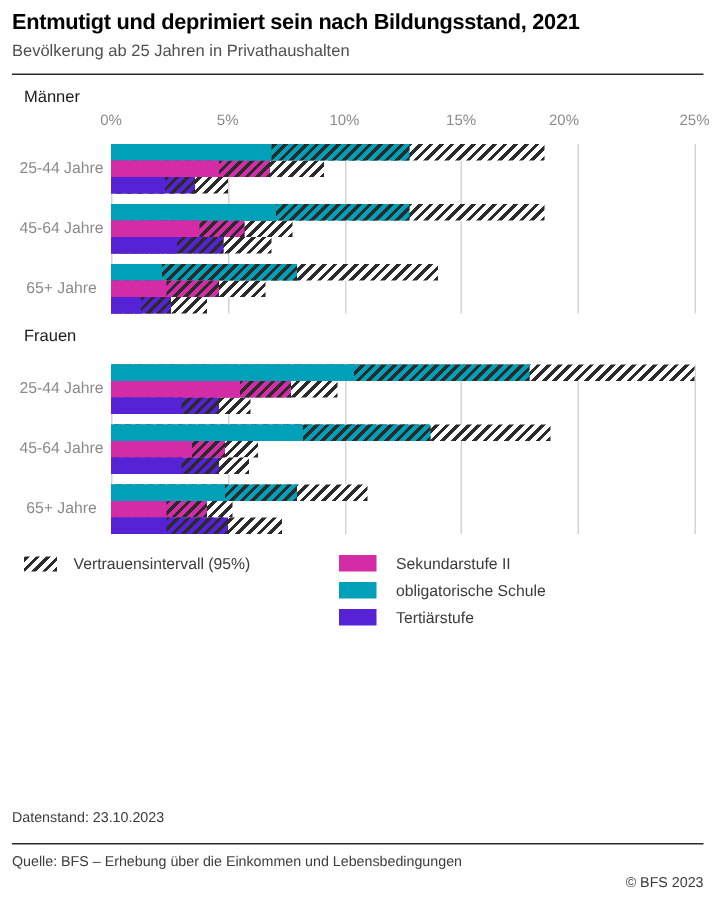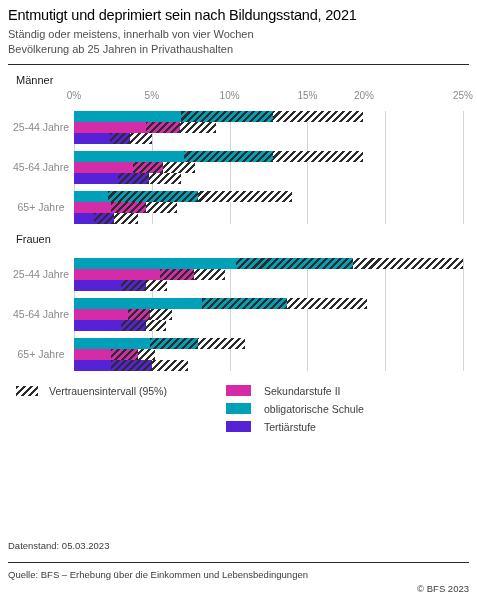--- a/index.html
+++ b/index.html
@@ -10,21 +10,21 @@
     background: #ffffff;
     font-family: "Liberation Sans", sans-serif;
     color: #1a1a1a;
     overflow: hidden;
   }
   .page { position: relative; width: 477px; height: 603px; padding: 0 8px; }
 
   
   .title {
     font-size: 14.5px;
-    font-weight: normal;
+    font-weight: bold;
     color: #000;
     letter-spacing: -0.2px;
     padding-top: 6px;
     line-height: 1.25;
   }
   .subtitle {
     font-size: 11px;
     color: #4f4f4f;
     line-height: 1.35;
     margin-top: 3px;
@@ -165,36 +165,35 @@
   }
 </style>
 </head>
 <body>
 
 <div class="page">
 
   <div>
     <div class="title">Entmutigt und deprimiert sein nach Bildungsstand, 2021</div>
     <div class="subtitle">
-      <div>Ständig oder meistens, innerhalb von vier Wochen</div>
       <div>Bevölkerung ab 25 Jahren in Privathaushalten</div>
     </div>
     <hr class="rule">
   </div>
 
   <div id="panels">
       <div>
         <div class="panel-title">Männer</div>
         <div class="plot">
           <div class="axis-row">
             <span class="axis-tick-label" style="left: 66px;">0%</span>
             <span class="axis-tick-label" style="left: 143.8px;">5%</span>
             <span class="axis-tick-label" style="left: 221.6px;">10%</span>
             <span class="axis-tick-label" style="left: 299.4px;">15%</span>
-            <span class="axis-tick-label" style="left: 356px; text-align: right;">20%</span>
+            <span class="axis-tick-label" style="left: 368px; text-align: right;">20%</span>
             <span class="axis-tick-label" style="left: 455px;">25%</span>
           </div>
           <div class="groups">
             <div class="grid-layer">
               <div class="gridline" style="left: 66px;"></div>
               <div class="gridline" style="left: 143.8px;"></div>
               <div class="gridline" style="left: 221.6px;"></div>
               <div class="gridline" style="left: 299.4px;"></div>
               <div class="gridline" style="left: 377.2px;"></div>
               <div class="gridline" style="left: 455px;"></div>
@@ -354,20 +353,20 @@
           <span class="legend-swatch" style="background: rgb(0, 160, 184);"></span>
           <span class="legend-label">obligatorische Schule</span>
         </div>
         <div class="legend-item">
           <span class="legend-swatch" style="background: rgb(85, 34, 214);"></span>
           <span class="legend-label">Tertiärstufe</span>
         </div>
       </div>
   </div>
 
-  <div class="datenstand">Datenstand: 05.03.2023</div>
+  <div class="datenstand">Datenstand: 23.10.2023</div>
   <hr class="footrule">
   <div class="source">
     <div>Quelle: BFS – Erhebung über die Einkommen und Lebensbedingungen</div>
   </div>
   <div class="copyright">© BFS 2023</div>
 
 </div>
 
 </body></html>

